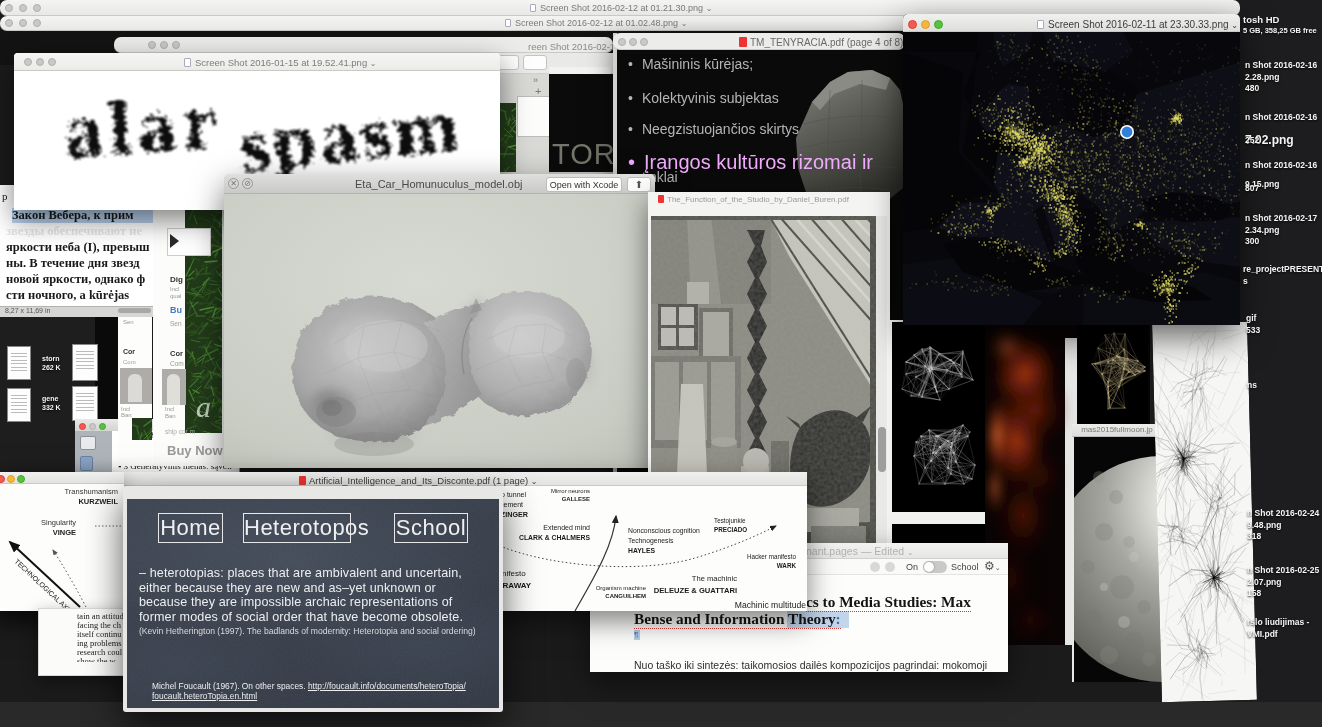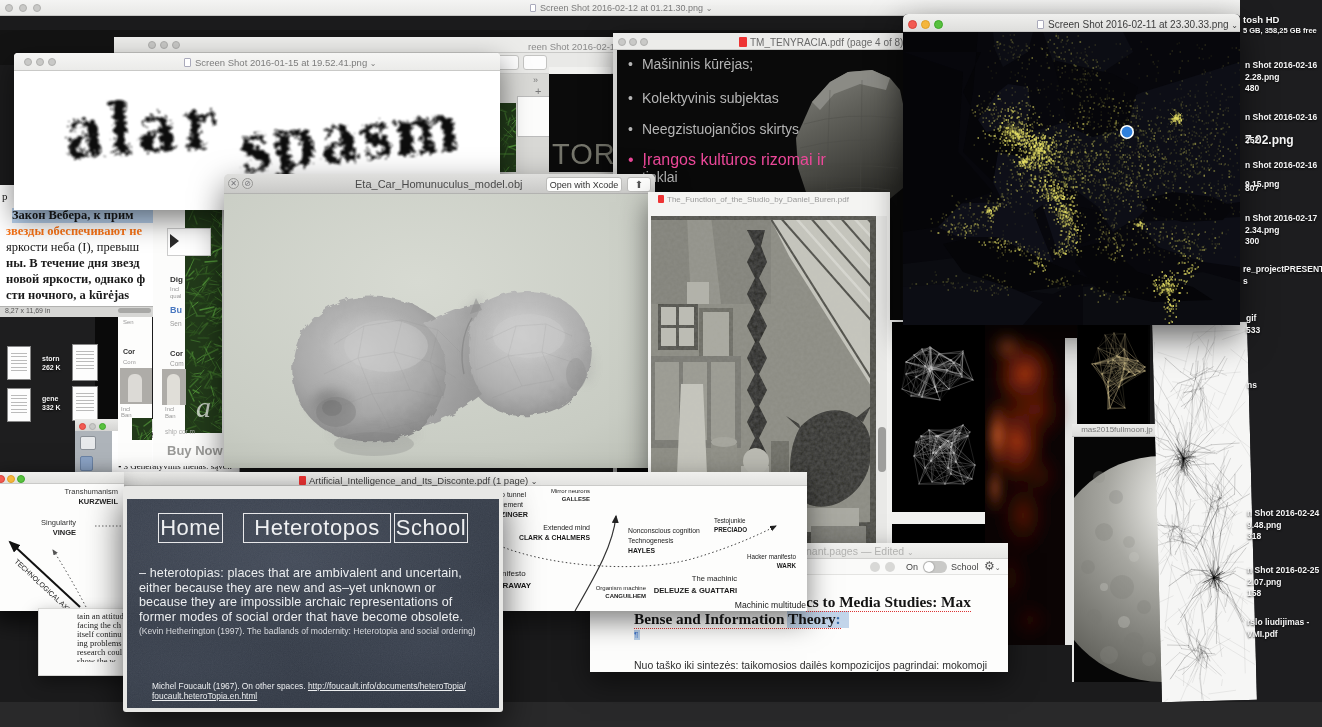--- a/index.html
+++ b/index.html
@@ -1,37 +1,43 @@
 <!DOCTYPE html>
 <html><head><meta charset="utf-8"><style>
 html,body{margin:0;padding:0;background:#1a1a1b;}
 *{box-sizing:border-box;}
 #stage{position:relative;width:1322px;height:727px;overflow:hidden;background:#1a1a1b;font-family:"Liberation Sans",sans-serif;}
 .abs{position:absolute;}
-.tbar{position:absolute;background:linear-gradient(#f4f4f3,#e8e8e6);border-bottom:1px solid #c9c9c7;}
+.tbar{position:absolute;background:linear-gradient(#f4f4f3,#e8e8e6);border-bottom:1px solid #c9c9c7;border-radius:7px;}
 .ttl{position:absolute;font-size:11px;color:#4c4c4c;white-space:nowrap;}
 .cdot{position:absolute;border-radius:50%;}
 .red{background:#f25a52;border:0.5px solid #d8423a;}
 .yel{background:#f5b63c;border:0.5px solid #dfa029;}
 .grn{background:#58c13e;border:0.5px solid #3ea82a;}
 .gry{background:#c9c9c7;border:0.5px solid #b0b0ae;}
 .pdficon{display:inline-block;width:9px;height:11px;background:#e33;position:relative;border-radius:1px;}
 .pngicon{display:inline-block;width:9px;height:11px;background:#fff;border:1px solid #aab;position:relative;border-radius:1px;}
 .lbl{position:absolute;color:#f4f4f4;font-weight:bold;white-space:nowrap;text-shadow:0 1px 2px rgba(0,0,0,.8);}
 </style></head><body>
 <div id="stage">
 <div class="abs" style="left:0;top:0;width:1322px;height:727px;background:#1b1b1c"></div>
 <div class="abs" style="left:1240px;top:0;width:82px;height:727px;background:#1d1d1f"></div>
 <div class="abs" style="left:0;top:702px;width:1322px;height:25px;background:#29292a"></div>
 <div class="abs" style="left:0;top:30px;width:1240px;height:35px;background:#131313"></div>
 <div class="tbar" style="left:0;top:0px;width:1240px;height:15.5px">
 <span class="cdot gry" style="left:5px;top:3.5px;width:8px;height:8px"></span>
 <span class="cdot gry" style="left:19px;top:3.5px;width:8px;height:8px"></span>
 <span class="cdot gry" style="left:33px;top:3.5px;width:8px;height:8px"></span>
 <span class="ttl" style="left:530px;top:2.5px;font-size:9px;color:#7a7a7a"><span class="pngicon" style="width:6px;height:8px;vertical-align:-1px;margin-right:4px"></span>Screen Shot 2016-02-12 at 01.21.30.png <span style="font-size:8px">⌄</span></span>
+</div>
+<div class="tbar" style="left:0;top:15.5px;width:1240px;height:15.5px">
+<span class="cdot gry" style="left:5px;top:3.5px;width:8px;height:8px"></span>
+<span class="cdot gry" style="left:19px;top:3.5px;width:8px;height:8px"></span>
+<span class="cdot gry" style="left:33px;top:3.5px;width:8px;height:8px"></span>
+<span class="ttl" style="left:505px;top:2.5px;font-size:9px;color:#7a7a7a"><span class="pngicon" style="width:6px;height:8px;vertical-align:-1px;margin-right:4px"></span>Screen Shot 2016-02-12 at 01.02.48.png <span style="font-size:8px">⌄</span></span>
 </div>
 <div class="tbar" style="left:114px;top:37px;width:499px;height:16px;background:#ececea">
 <span class="cdot gry" style="left:34px;top:4px;width:8px;height:8px"></span>
       <span class="cdot gry" style="left:46px;top:4px;width:8px;height:8px"></span>
       <span class="cdot gry" style="left:58px;top:4px;width:8px;height:8px"></span>
 <span class="ttl" style="left:414px;top:3.5px;font-size:9.5px;color:#8a8a8a">reen Shot 2016-02-1</span>
     </div>
 <div class="abs" style="left:490px;top:53px;width:123px;height:21px;background:#e9e9e7;border-bottom:1px solid #cfcfcd"></div>
 <div class="abs" style="left:495px;top:55px;width:24px;height:15px;background:#fdfdfd;border:1px solid #c4c4c2;border-radius:3px"></div>
 <div class="abs" style="left:523px;top:55px;width:24px;height:15px;background:#fdfdfd;border:1px solid #c4c4c2;border-radius:3px"></div>
@@ -252,22 +258,22 @@
 <div class="abs" style="left:170px;top:360px;font-size:6.5px;color:#999">Com</div>
 <div class="abs" style="left:162px;top:369px;width:24px;height:36px;background:#aeaca8"></div>
 <div class="abs" style="left:167px;top:374px;width:13px;height:31px;background:#e0ded8;border-radius:6px 6px 0 0"></div>
 <div class="abs" style="left:165px;top:406px;font-size:6px;color:#999;line-height:7px">Incl<br>Ban</div>
 <div class="abs" style="left:165px;top:428px;font-size:6.5px;color:#aaa">ship cor m</div>
 <div class="abs" style="left:167px;top:443px;font-size:13px;color:#9a9a98;font-weight:bold">Buy Now</div>
 <div class="abs" style="left:196px;top:390px;font-size:30px;color:rgba(255,255,255,.7);font-style:italic;font-family:'Liberation Serif',serif">a</div>
 <div class="abs" style="left:0;top:185px;width:153px;height:131px;background:#fff;border-bottom:1px solid #aaa"></div>
 <div class="abs" style="left:2px;top:190px;font-family:'Liberation Serif',serif;font-size:11px;color:#222">р</div>
 <div class="abs" style="left:12px;top:208px;font-family:'Liberation Serif',serif;font-size:12.5px;font-weight:bold;color:#1a1a1a;white-space:nowrap;width:141px;overflow:hidden;background:#b9d2ee;">Закон Вебера, к прим</div>
-<div class="abs" style="left:6px;top:224px;font-family:'Liberation Serif',serif;font-size:12.5px;font-weight:bold;color:#f97316;white-space:nowrap;width:147px;overflow:hidden;">звезды обеспечивают не</div>
-<div class="abs" style="left:6px;top:240px;font-family:'Liberation Serif',serif;font-size:12.5px;font-weight:normal;color:#1a1a1a;white-space:nowrap;width:147px;overflow:hidden;">яркости неба (I), превыш</div>
+<div class="abs" style="left:6px;top:224px;font-family:'Liberation Serif',serif;font-size:12.5px;font-weight:bold;color:#e5e5e5;white-space:nowrap;width:147px;overflow:hidden;">звезды обеспечивают не</div>
+<div class="abs" style="left:6px;top:240px;font-family:'Liberation Serif',serif;font-size:12.5px;font-weight:bold;color:#1a1a1a;white-space:nowrap;width:147px;overflow:hidden;">яркости неба (I), превыш</div>
 <div class="abs" style="left:6px;top:256px;font-family:'Liberation Serif',serif;font-size:12.5px;font-weight:bold;color:#1a1a1a;white-space:nowrap;width:147px;overflow:hidden;">ны. В течение дня звезд</div>
 <div class="abs" style="left:6px;top:272px;font-family:'Liberation Serif',serif;font-size:12.5px;font-weight:bold;color:#1a1a1a;white-space:nowrap;width:147px;overflow:hidden;">новой яркости, однако ф</div>
 <div class="abs" style="left:6px;top:288px;font-family:'Liberation Serif',serif;font-size:12.5px;font-weight:bold;color:#1a1a1a;white-space:nowrap;width:147px;overflow:hidden;">сти ночного, а kūrėjas</div>
 <div class="abs" style="left:6px;top:303px;font-family:'Liberation Serif',serif;font-size:12.5px;font-weight:bold;color:#1a1a1a;white-space:nowrap;width:147px;overflow:hidden;">видно.</div>
 <div class="abs" style="left:0;top:306px;width:153px;height:11px;background:#d6d6d4;border-top:1px solid #b2b2b0"></div>
 <div class="abs" style="left:5px;top:307px;font-size:7px;color:#555">8,27 x 11,69 in</div>
 <div class="abs" style="left:118px;top:308px;width:33px;height:5px;background:#a8a8a6;border-radius:3px"></div>
 <div class="abs" style="left:613px;top:33px;width:292px;height:439px;background:#0a0a0a;border-left:4px solid #d0d0ce;box-shadow:0 8px 24px rgba(0,0,0,.5)"></div>
 <div class="tbar" style="left:613px;top:33px;width:292px;height:17px;background:#ececea">
 <span class="cdot gry" style="left:5px;top:4.5px;width:8px;height:8px"></span>
@@ -290,21 +296,21 @@
         <path d="M10,88 Q55,76 110,82"></path>
         <path d="M10,112 Q55,102 108,108"></path>
         <path d="M24,132 Q60,124 100,130"></path>
         <path d="M40,30 L36,140"></path>
         <path d="M72,20 L70,146"></path>
       </g>
 </svg>
 <div class="abs" style="left:628px;top:56px;font-size:14px;color:#b5b5b5;font-weight:300;white-space:nowrap"><span style="margin-right:9px">•</span>Mašininis kūrėjas;</div>
 <div class="abs" style="left:628px;top:90px;font-size:14px;color:#b5b5b5;font-weight:300;white-space:nowrap"><span style="margin-right:9px">•</span>Kolektyvinis subjektas</div>
 <div class="abs" style="left:628px;top:121px;font-size:14px;color:#b5b5b5;font-weight:300;white-space:nowrap"><span style="margin-right:9px">•</span>Neegzistuojančios skirtys</div>
-<div class="abs" style="left:628px;top:151px;font-size:16px;color:#ec4899;font-weight:300;white-space:nowrap"><span style="margin-right:9px">•</span>Įrangos kultūros rizomai ir</div>
+<div class="abs" style="left:628px;top:151px;font-size:20px;color:#f0abfc;font-weight:300;white-space:nowrap"><span style="margin-right:9px">•</span>Įrangos kultūros rizomai ir</div>
 <div class="abs" style="left:628px;top:169px;font-size:14px;color:#b5b5b5;font-weight:300;white-space:nowrap"><span style="margin-right:9px;visibility:hidden">•</span>tinklai</div>
 <div class="abs" style="left:14px;top:53px;width:486px;height:157px;background:#fff;border-radius:4px 4px 0 0;box-shadow:0 10px 28px rgba(0,0,0,.5)"></div>
 <div class="tbar" style="left:14px;top:53px;width:486px;height:18px;background:linear-gradient(#f6f6f5,#ebebe9);border-radius:4px 4px 0 0">
 <span class="cdot gry" style="left:10px;top:5px;width:8px;height:8px"></span>
       <span class="cdot gry" style="left:22px;top:5px;width:8px;height:8px"></span>
       <span class="cdot gry" style="left:34px;top:5px;width:8px;height:8px"></span>
 <span class="ttl" style="left:170px;top:4px;font-size:9.5px;color:#7c7c7c"><span class="pngicon" style="width:7px;height:9px;vertical-align:-1px;margin-right:4px"></span>Screen Shot 2016-01-15 at 19.52.41.png <span style="font-size:8px">⌄</span></span>
     </div>
 <svg class="abs" style="left:14px;top:71px" width="486" height="139" viewBox="0 0 486 139">
 <defs>
@@ -732,21 +738,21 @@
 radial-gradient(ellipse 180px 80px at 15% 80%, rgba(100,110,130,.10), rgba(0,0,0,0) 70%),
 linear-gradient(160deg,#3c4350 0%,#363d49 45%,#303743 100%);"></div>
 <svg class="abs" style="left:127px;top:499px;opacity:0.35" width="372" height="209">
       <filter id="chk">
         <feTurbulence type="fractalNoise" baseFrequency="0.9" numOctaves="2" seed="4"></feTurbulence>
         <feColorMatrix type="matrix" values="0 0 0 0 0.55 0 0 0 0 0.58 0 0 0 0 0.65 0 0 0 0.25 0"></feColorMatrix>
       </filter>
       <rect width="372" height="209" filter="url(#chk)"></rect>
     </svg>
 <div class="abs" style="left:158px;top:513px;width:65px;height:30px;border:1.6px solid #e8e8ea;color:#eff0f2;font-size:22px;font-weight:400;text-align:center;line-height:28px;letter-spacing:0.5px">Home</div>
-<div class="abs" style="left:243px;top:513px;width:148px;height:30px;border:1.6px solid #e8e8ea;color:#eff0f2;font-size:22px;font-weight:400;text-align:center;line-height:28px;letter-spacing:0.5px">Heterotopos</div>
+<div class="abs" style="left:243px;top:513px;width:108px;height:30px;border:1.6px solid #e8e8ea;color:#eff0f2;font-size:22px;font-weight:400;text-align:center;line-height:28px;letter-spacing:0.5px">Heterotopos</div>
 <div class="abs" style="left:394px;top:513px;width:74px;height:30px;border:1.6px solid #e8e8ea;color:#eff0f2;font-size:22px;font-weight:400;text-align:center;line-height:28px;letter-spacing:0.5px">School</div>
 <div class="abs" style="left:139px;top:566px;font-size:12.6px;color:#eceef0;white-space:nowrap;letter-spacing:0.1px">– heterotopias: places that are ambivalent and uncertain,</div>
 <div class="abs" style="left:139px;top:581px;font-size:12.6px;color:#eceef0;white-space:nowrap;letter-spacing:0.1px">either because they are new and as–yet unknown or</div>
 <div class="abs" style="left:139px;top:595px;font-size:12.6px;color:#eceef0;white-space:nowrap;letter-spacing:0.1px">because they are impossible archaic representations of</div>
 <div class="abs" style="left:139px;top:610px;font-size:12.6px;color:#eceef0;white-space:nowrap;letter-spacing:0.1px">former modes of social order that have become obsolete.</div>
 <div class="abs" style="left:139px;top:626px;font-size:8.6px;color:#d8dade;white-space:nowrap">(Kevin Hetherington (1997). The badlands of modernity: Heterotopia and social ordering)</div>
 <div class="abs" style="left:152px;top:681px;font-size:8.4px;color:#eceef0;white-space:nowrap">Michel Foucault (1967). On other spaces. <span style="text-decoration:underline">http://foucault.info/documents/heteroTopia/</span></div>
 <div class="abs" style="left:152px;top:691px;font-size:8.4px;color:#eceef0;white-space:nowrap"><span style="text-decoration:underline">foucault.heteroTopia.en.html</span></div>
 <div class="lbl" style="left:1243px;top:14px;font-size:9.5px">tosh HD</div>
 <div class="lbl" style="left:1243px;top:26px;font-size:7.5px">5 GB, 358,25 GB free</div>

